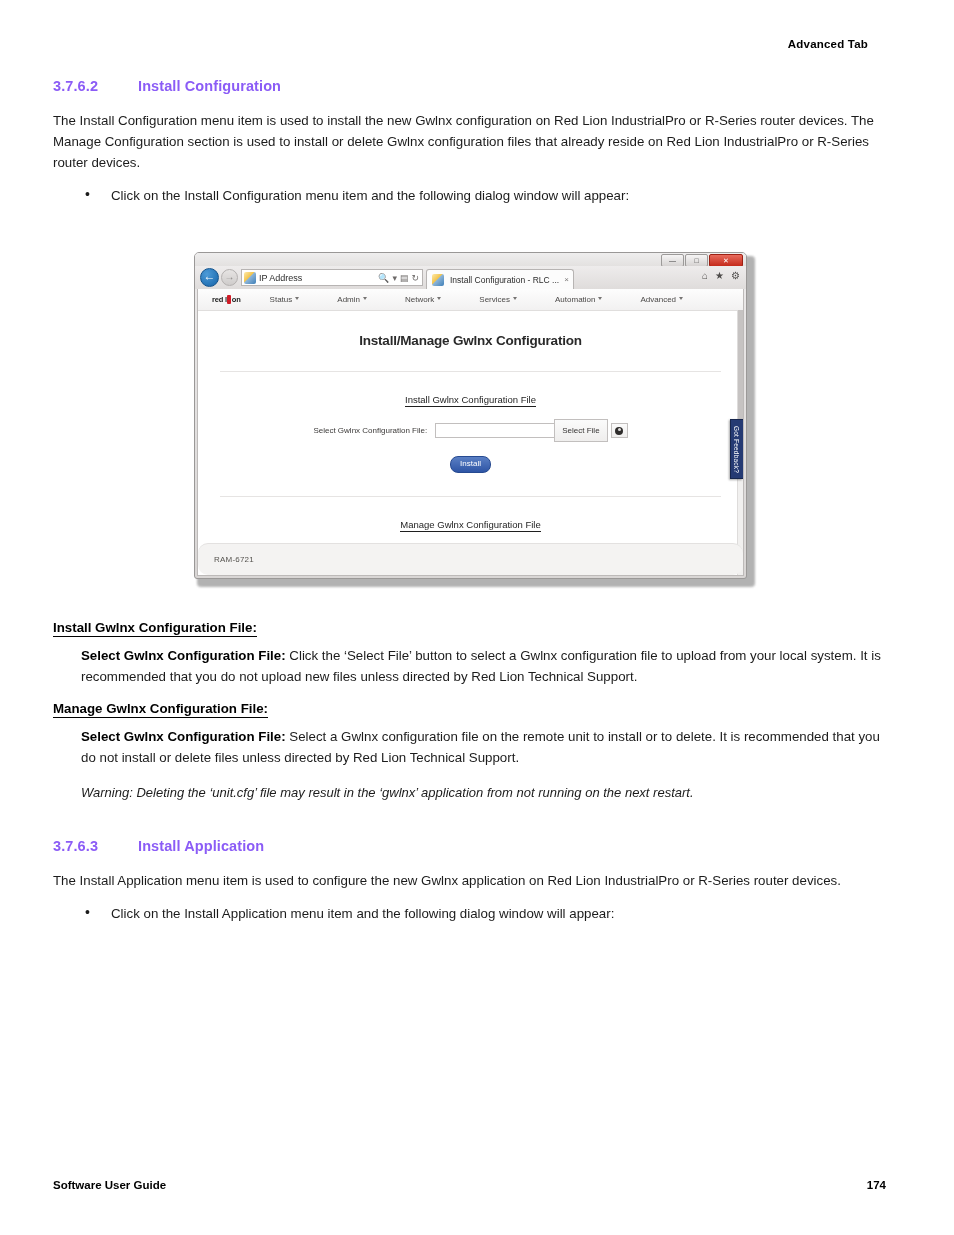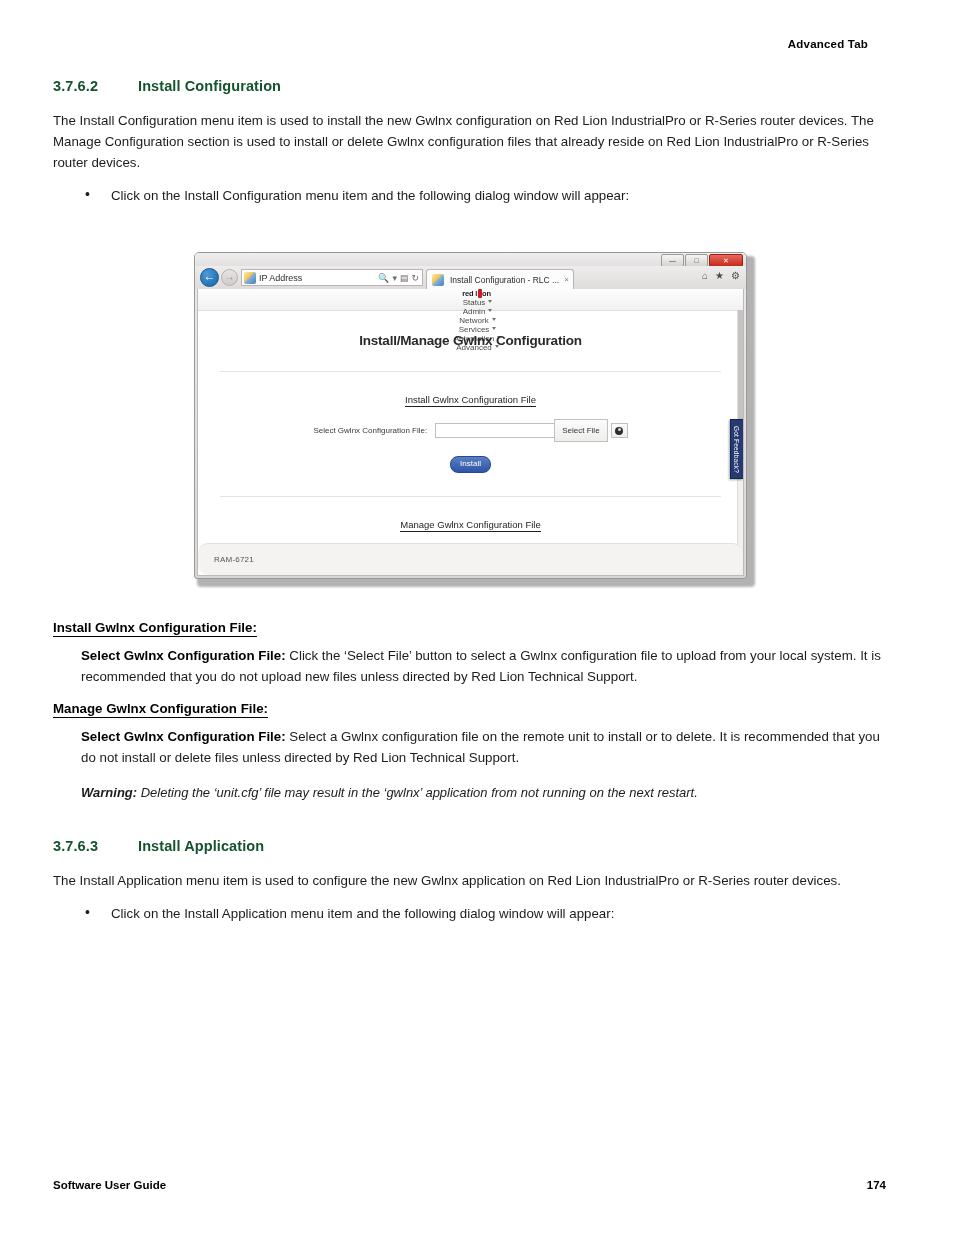--- a/index.html
+++ b/index.html
@@ -40,21 +40,21 @@
     position: absolute;
     left: 53px;
     top: 78px;
     width: 841px;
   }
 
   h2.sec {
     margin: 0 0 16px 0;
     font-size: 14.5px;
     font-weight: bold;
-    color: #14532d;
+    color: #8b5cf6;
     letter-spacing: .1px;
   }
   h2.sec .num {
     display: inline-block;
     width: 85px;
   }
 
   p.body {
     margin: 0 0 12px 0;
     font-size: 13.3px;
@@ -103,21 +103,21 @@
   }
   p.indent b { font-weight: bold; color: #000; }
   p.warn {
     margin: 0;
     padding-left: 28px;
     font-size: 13px;
     line-height: 21px;
     font-style: italic;
     color: #1c1c1c;
   }
-  p.warn b { font-weight: bold; font-style: italic; }
+  p.warn b { font-weight: normal; font-style: italic; }
 
   
   .foot-left {
     position: absolute;
     left: 53px;
     bottom: 44px;
     font-size: 11.5px;
     font-weight: bold;
     color: #000;
   }
@@ -305,22 +305,21 @@
     overflow: hidden;
   }
 
   .sitebar {
     height: 21px;
     background: linear-gradient(#fdfdfd, #f2f1f1);
     border-bottom: 1px solid #e0dedd;
     display: flex;
     align-items: center;
     padding-left: 14px;
-    gap: 0;
-    flex-direction: column;
+    gap: 16px;
   }
   .logo {
     font-size: 7.5px;
     font-weight: bold;
     color: #1a1a1a;
     letter-spacing: -.2px;
     position: relative;
     padding-right: 2px;
     white-space: nowrap;
   }

